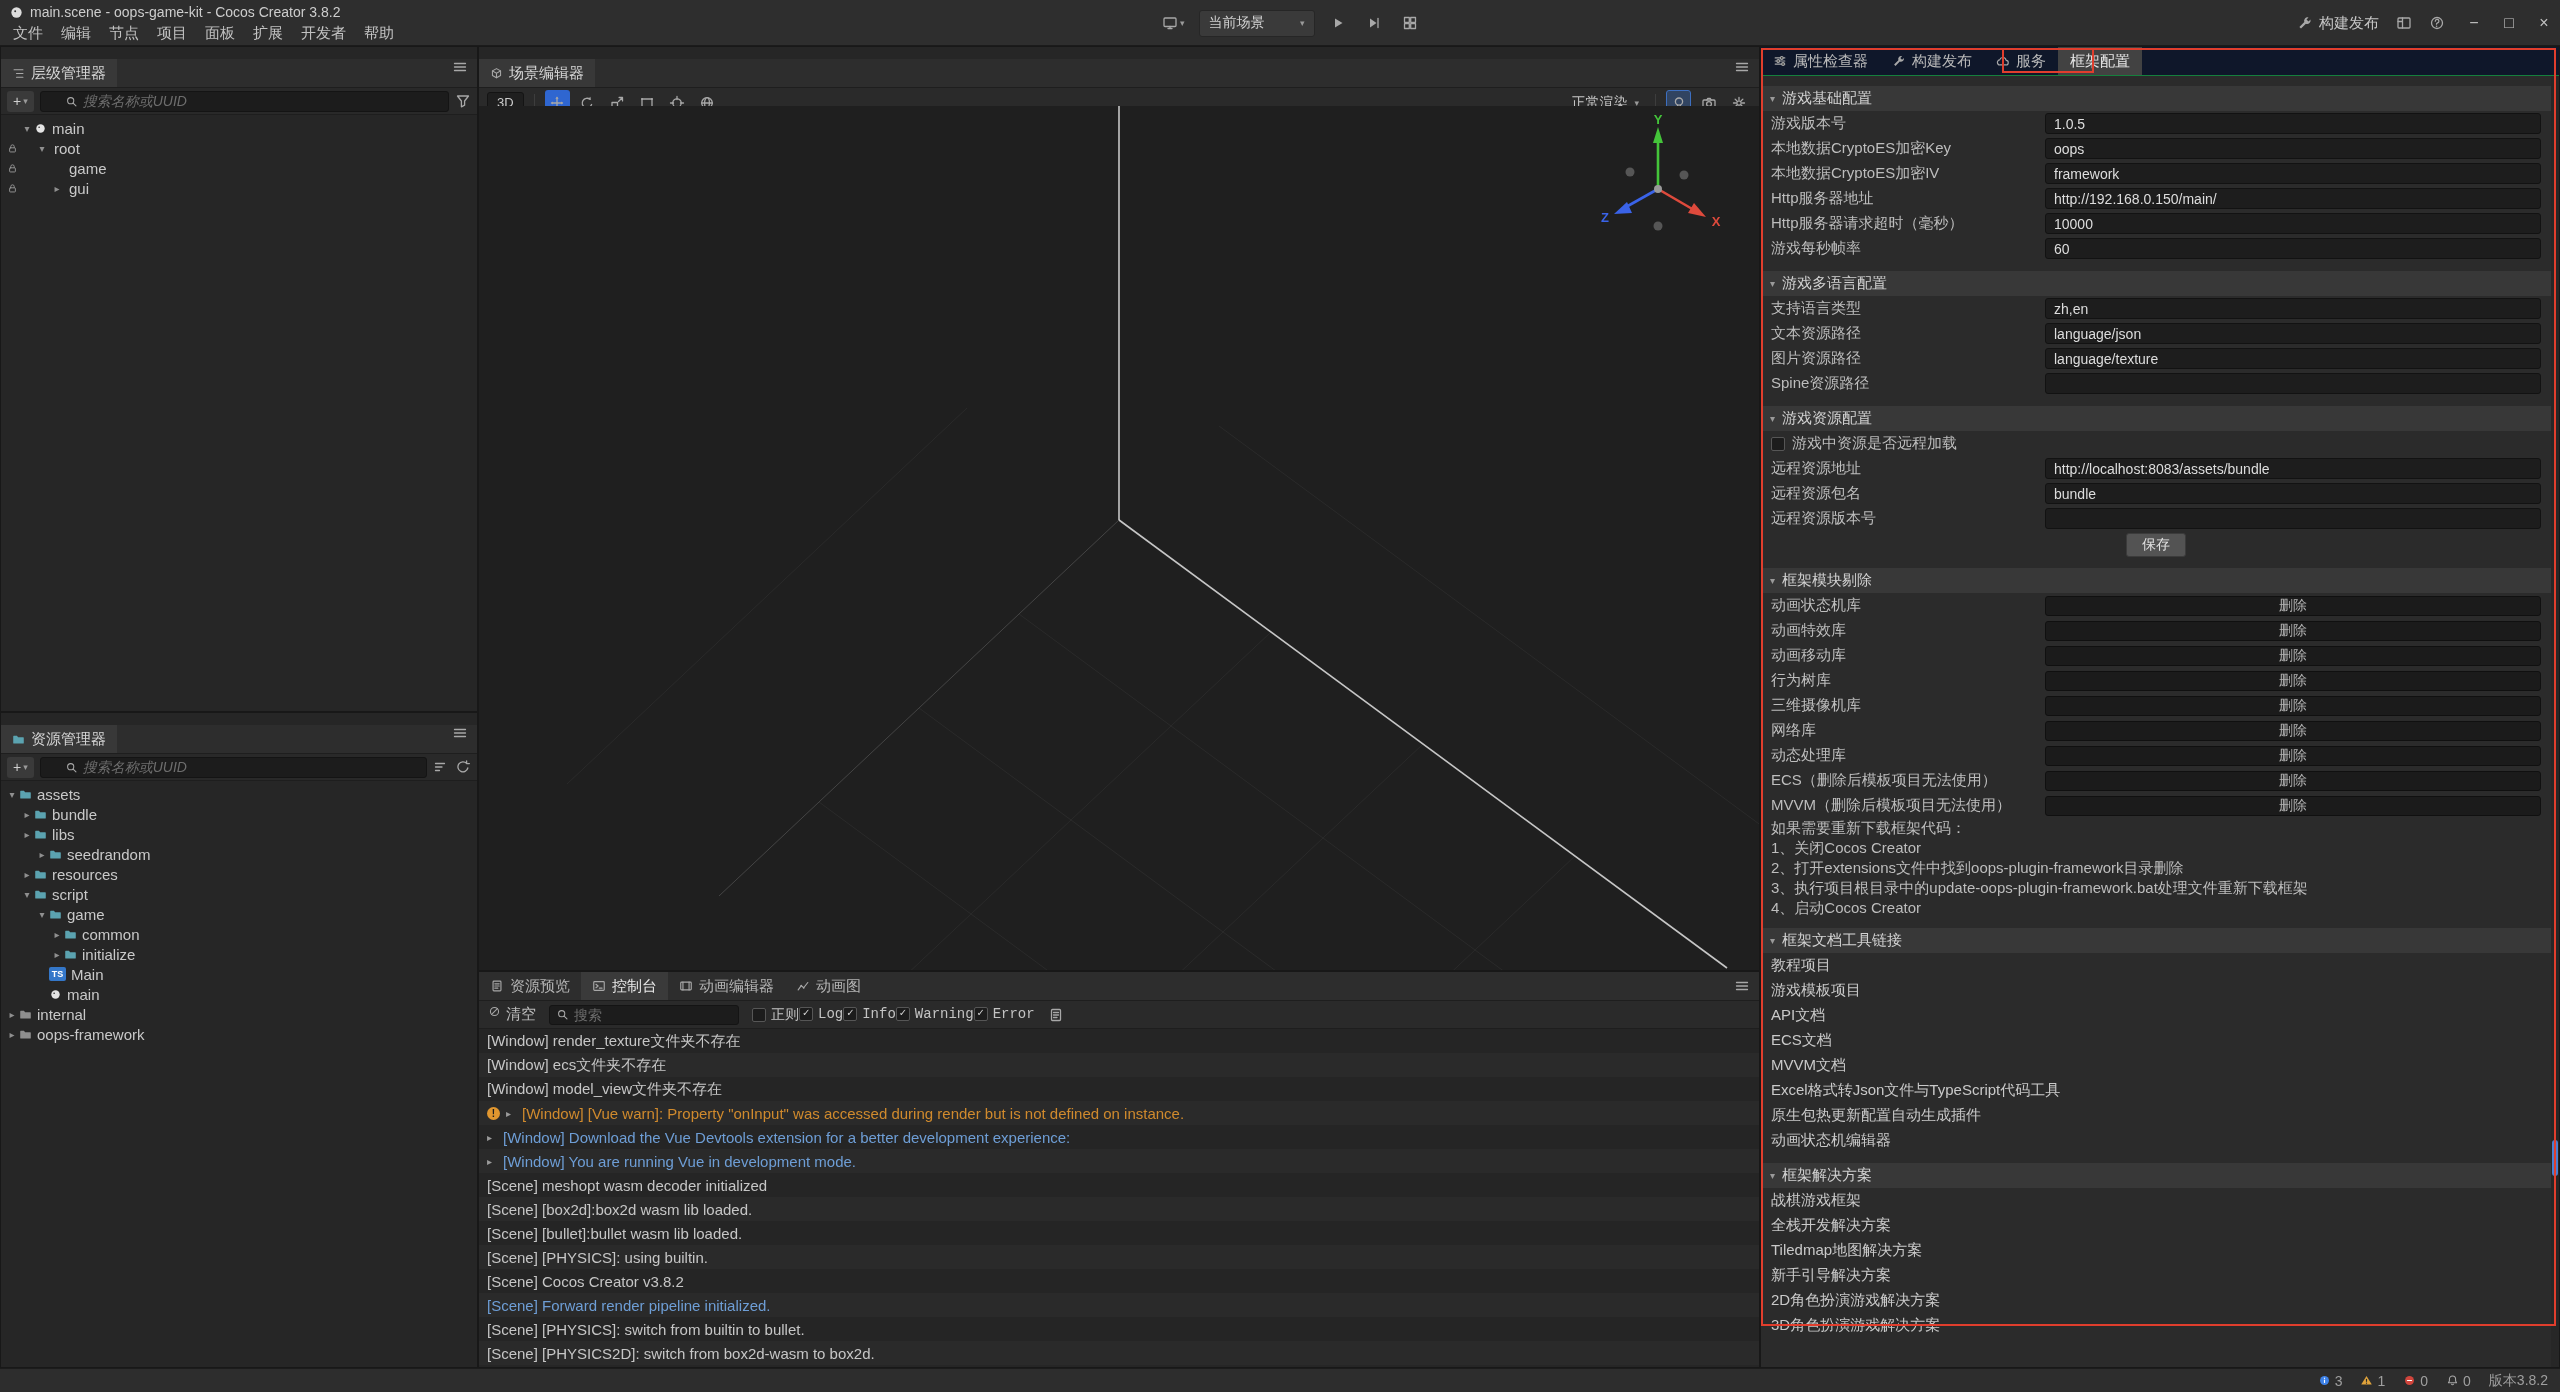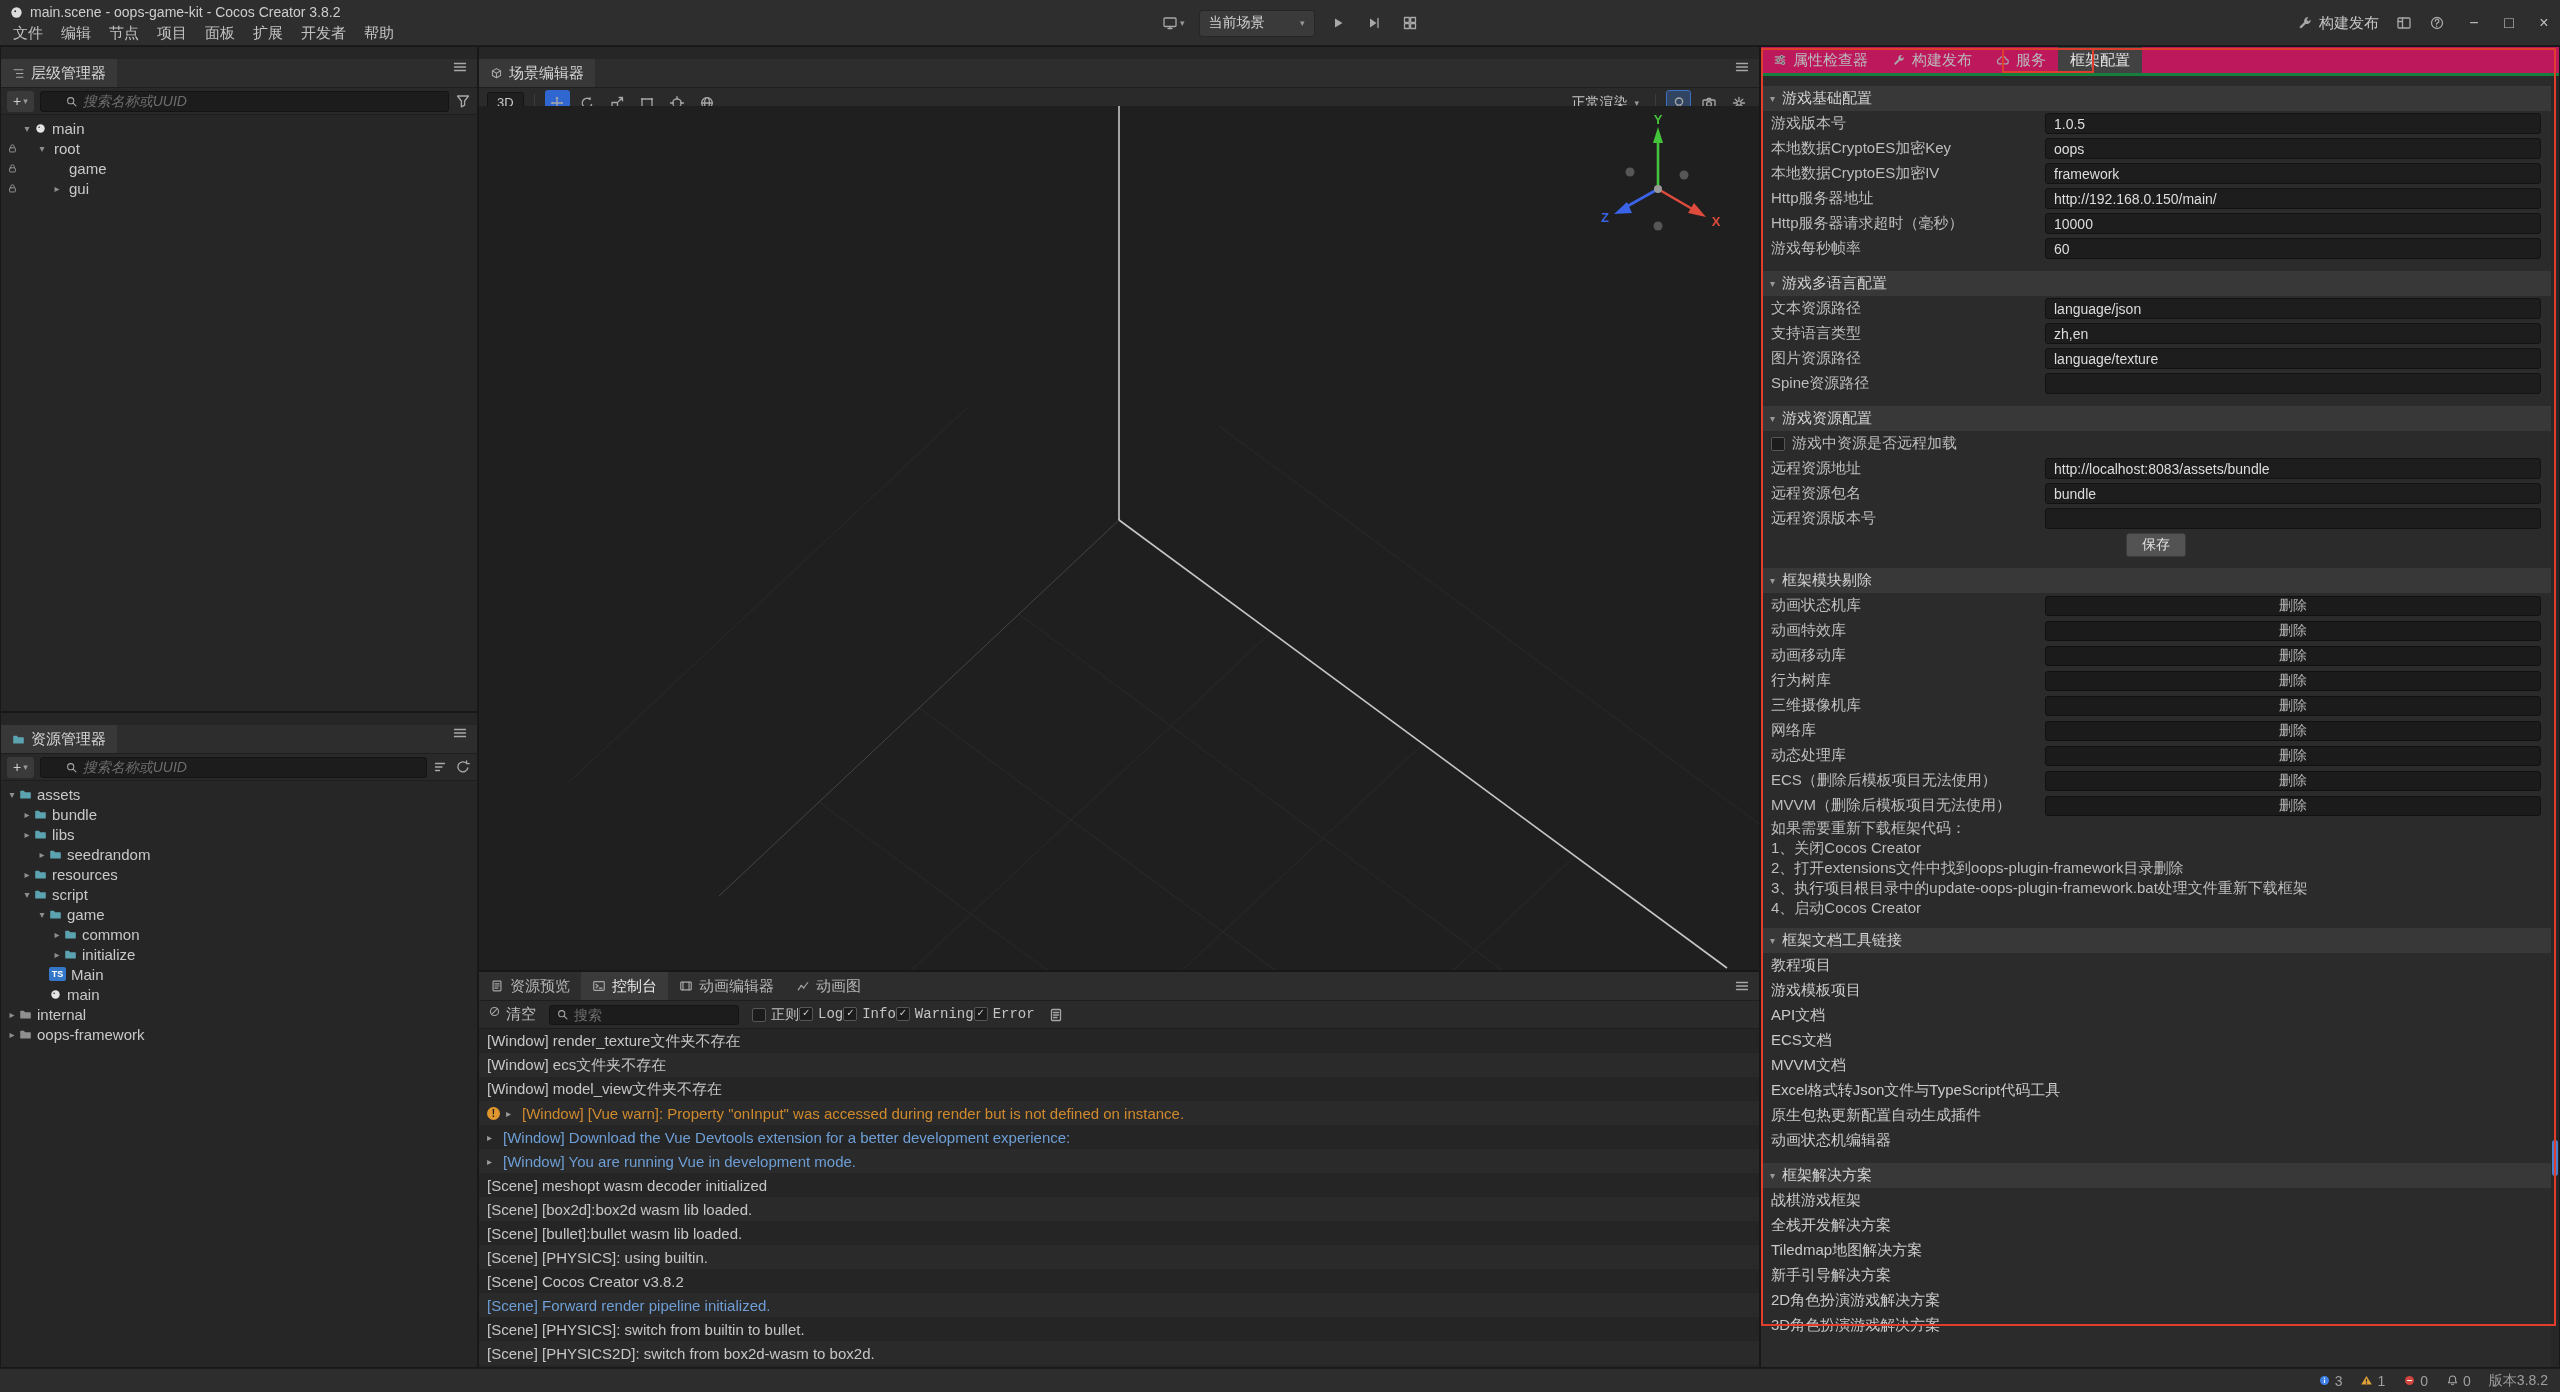--- a/index.html
+++ b/index.html
@@ -75,21 +75,21 @@
   .chk{width:14px;height:14px;background:#1c1c1c;border:1px solid #565656;border-radius:2px;display:flex;align-items:center;justify-content:center;font-size:11px;color:#d8d8d8;line-height:1;}
   .logs{position:absolute;left:0;top:57px;width:1280px;bottom:0;}
   .lrow{height:24px;display:flex;align-items:center;padding-left:8px;font-size:15px;color:#c6c6c6;gap:6px;white-space:nowrap;}
   .lrow:nth-child(odd){background:#252525;}
   .lrow:nth-child(even){background:#2a2a2a;}
   .lrow.warn{color:#d08a2d;}
   .lrow.info{color:#6e9ed6;}
   .lcaret{color:#9a9a9a;font-size:10px;width:10px;flex:none;}
   .warn-ico{width:13px;height:13px;border-radius:50%;background:#e0962f;color:#1d1d1d;font-size:10px;font-weight:bold;display:flex;align-items:center;justify-content:center;flex:none;}
   
-  .itabs{height:29px;background:#be185d;display:flex;align-items:center;border-bottom:3px solid #15803d;}
+  .itabs{height:29px;background:#0f172a;display:flex;align-items:center;border-bottom:1px solid #15803d;}
   .itab{display:flex;align-items:center;gap:6px;padding:0 12px;height:100%;font-size:15px;color:#b9b9b9;}
   .itab.active{background:#424242;color:#e6e6e6;}
   .icontent{position:absolute;left:0;top:29px;right:8px;bottom:0;padding-top:10px;overflow:hidden;}
   .isec-head{height:25px;background:#383838;display:flex;align-items:center;gap:7px;padding:0 9px;font-size:15px;color:#d2d2d2;margin-top:10px;}
   .isec-head.first{margin-top:0;}
   .isec-caret{color:#9a9a9a;font-size:10px;}
   .irow{height:25px;display:flex;align-items:center;padding-left:10px;}
   .ilabel{width:274px;flex:none;font-size:15px;color:#bdbdbd;white-space:nowrap;overflow:hidden;}
   .iinput{flex:1;margin-right:10px;height:21px;background:#1d1d1d;border:1px solid #121212;border-radius:3px;color:#ddd;font-size:14px;padding:0 8px;outline:none;font-family:"Liberation Sans","DejaVu Sans",sans-serif;}
   .istrip{flex:1;margin-right:10px;height:20px;background:#1b1b1b;border:1px solid #101010;border-radius:3px;display:flex;align-items:center;justify-content:center;font-size:14px;color:#b4b4b4;}
@@ -809,26 +809,26 @@
       </div>
       <div class="irow">
         <div class="ilabel">游戏每秒帧率</div>
         <input class="iinput" value="60" style="">
       </div>
       <div class="isec-head">
         <span class="isec-caret">▾</span>
         <span>游戏多语言配置</span>
       </div>
       <div class="irow">
+        <div class="ilabel">支持语言类型</div>
+        <input class="iinput" value="zh,en" style="">
+      </div>
+      <div class="irow">
         <div class="ilabel">文本资源路径</div>
         <input class="iinput" value="language/json" style="">
-      </div>
-      <div class="irow">
-        <div class="ilabel">支持语言类型</div>
-        <input class="iinput" value="zh,en" style="">
       </div>
       <div class="irow">
         <div class="ilabel">图片资源路径</div>
         <input class="iinput" value="language/texture" style="">
       </div>
       <div class="irow">
         <div class="ilabel">Spine资源路径</div>
         <input class="iinput" style="">
       </div>
       <div class="isec-head">

